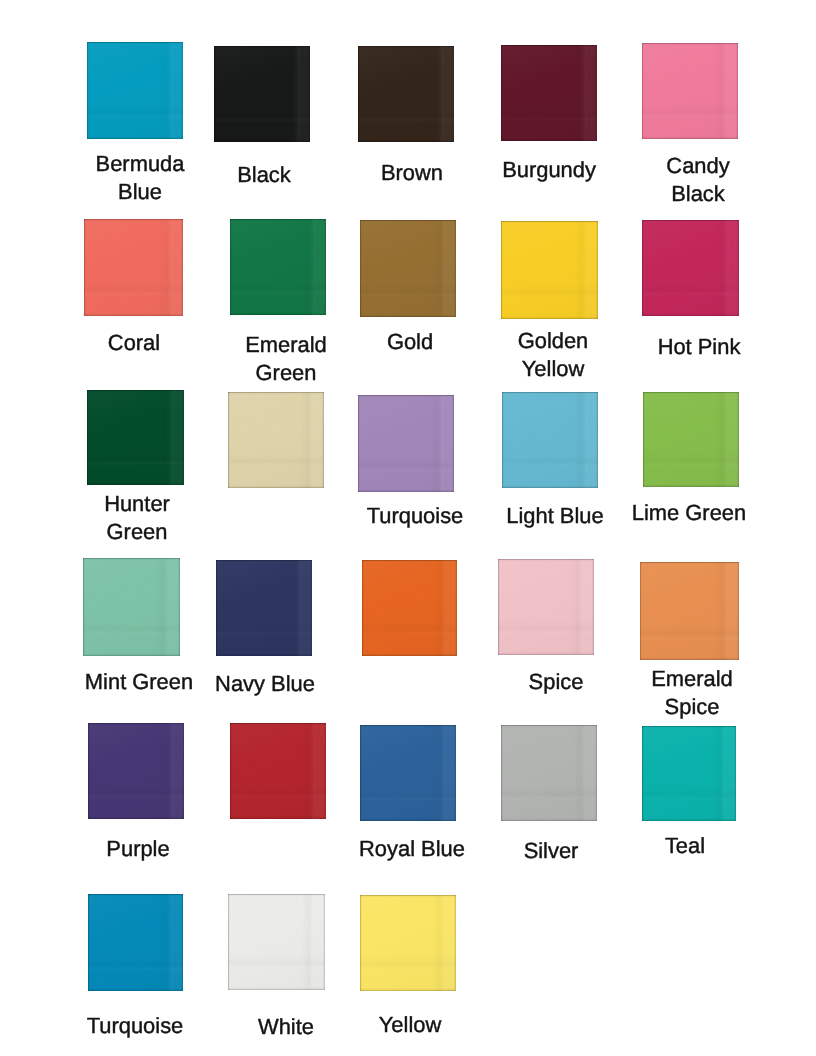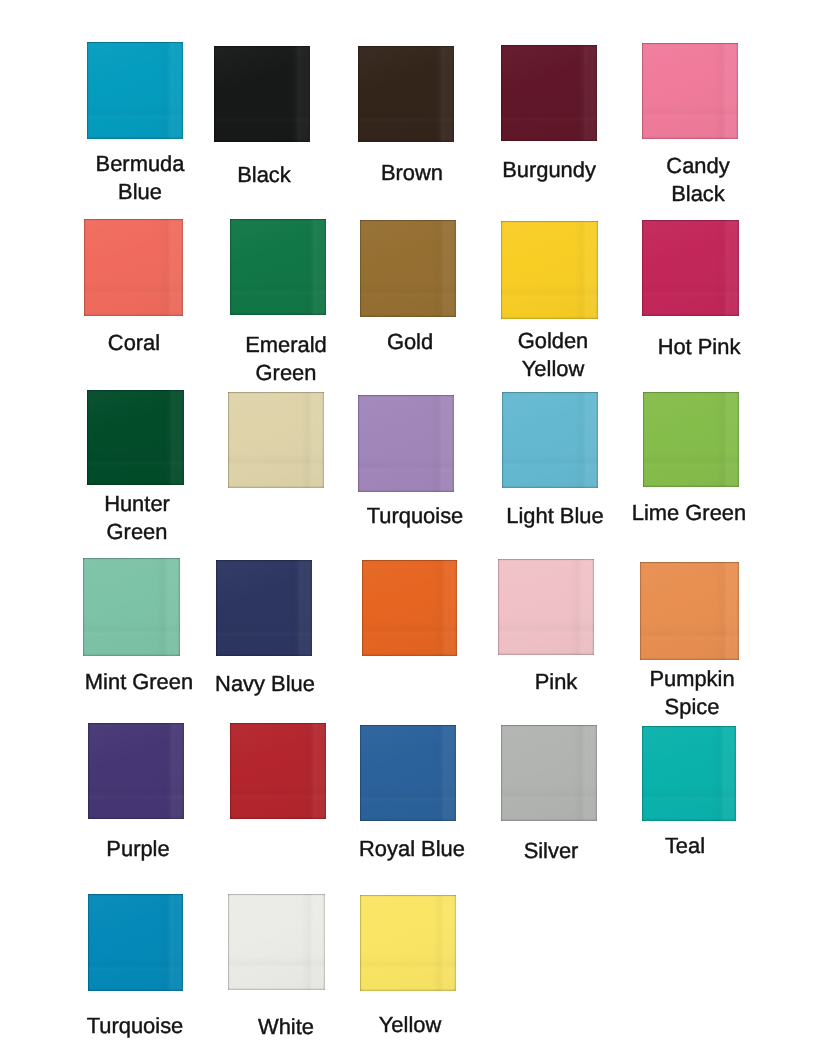--- a/index.html
+++ b/index.html
@@ -313,35 +313,35 @@
         <div class="grain">
           <svg xmlns="http://www.w3.org/2000/svg">
             <rect width="100%" height="100%" filter="url(#paperNoise)"></rect>
           </svg>
         </div>
         <div class="fold-v" style="right: 8px;"></div>
         <div class="fold-h" style="bottom: 19px;"></div>
         <div class="edge"></div>
       </div>
     </div>
-    <div class="cap" style="top: 668px; left: 556px; width: 300px;">Pink</div>
+    <div class="cap" style="top: 668px; left: 556px; width: 300px;">Spice</div>
     <div class="cell" style="left: 640px; top: 562px; width: 99px;">
       <div class="sw" style="width: 99px; height: 98px; background: rgb(233, 144, 81);">
         <div class="tint"></div>
         <div class="grain">
           <svg xmlns="http://www.w3.org/2000/svg">
             <rect width="100%" height="100%" filter="url(#paperNoise)"></rect>
           </svg>
         </div>
         <div class="fold-v" style="right: 8px;"></div>
         <div class="fold-h" style="bottom: 19px;"></div>
         <div class="edge"></div>
       </div>
     </div>
-    <div class="cap wrap" style="top: 665px; left: 692px; width: 100px;">Pumpkin Spice</div>
+    <div class="cap wrap" style="top: 665px; left: 692px; width: 100px;">Emerald Spice</div>
     <div class="cell" style="left: 88px; top: 723px; width: 96px;">
       <div class="sw" style="width: 96px; height: 96px; background: rgb(70, 54, 116);">
         <div class="tint"></div>
         <div class="grain">
           <svg xmlns="http://www.w3.org/2000/svg">
             <rect width="100%" height="100%" filter="url(#paperNoise)"></rect>
           </svg>
         </div>
         <div class="fold-v" style="right: 8px;"></div>
         <div class="fold-h" style="bottom: 19px;"></div>

